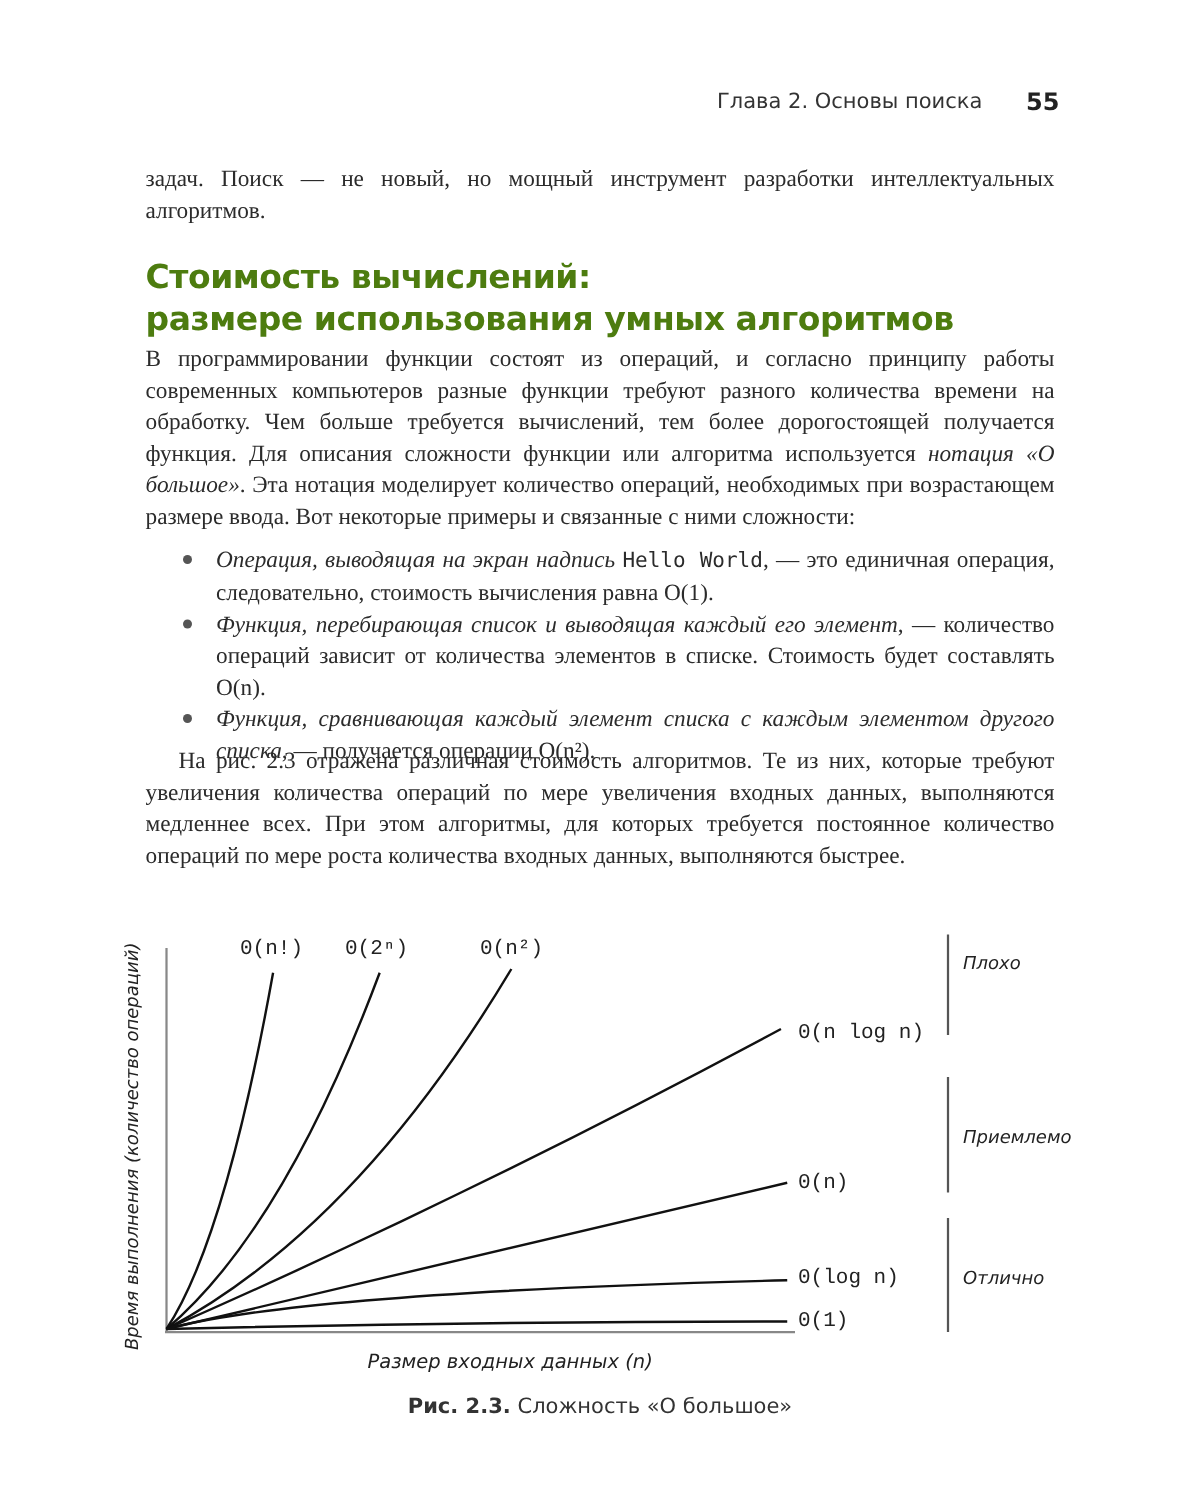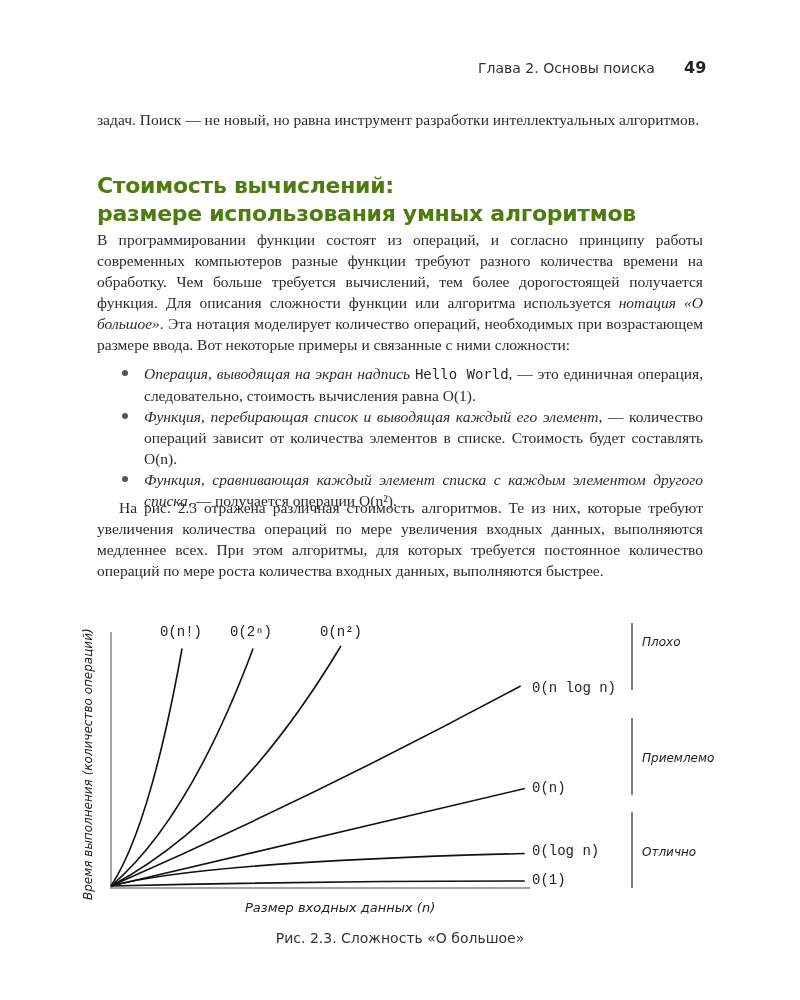--- a/index.html
+++ b/index.html
@@ -17,33 +17,33 @@
     ul.bullets li { position:relative; padding-left:47px; margin:0; }
     ul.bullets li .dot { position:absolute; left:25px; top:7px; width:6px; height:6px; border-radius:50%; background:#555; }
     ul.bullets i { font-style:italic; }
     .mono { font-family:"DejaVu Sans Mono", monospace; font-size:14px; }
     .p3 { top:497px; text-indent:22px; }
     .fig { position:absolute; left:0; top:600px; width:800px; height:340px; }
     .fig svg { position:absolute; left:0; top:0; }
     .lbl-mono { font-family:"Liberation Mono", monospace; font-size:14px; fill:#222; }
     .lbl-hand { font-family:"DejaVu Sans", sans-serif; font-size:12px; fill:#222; font-style:italic; }
     .caption { position:absolute; left:0; width:800px; top:930px; text-align:center; font-family:"DejaVu Sans", sans-serif; font-size:14px; color:#333; }
-    .caption b { font-weight:normal; }
+    .caption b { font-weight:bold; }
   </style>
 </head>
 <body>
 
 <div class="page">
 
   <div class="running-head">
     <span class="chapter">Глава 2. Основы поиска</span>
-    <span class="pnum">49</span>
+    <span class="pnum">55</span>
   </div>
 
-  <div class="body-text p1">задач. Поиск — не новый, но равна инструмент разработки интеллектуальных алгоритмов.</div>
+  <div class="body-text p1">задач. Поиск — не новый, но мощный инструмент разработки интеллектуальных алгоритмов.</div>
 
   <div class="heading">
     <div>Стоимость вычислений:</div>
     <div>размере использования умных алгоритмов</div>
   </div>
 
   <div class="body-text p2"><span>В программировании функции состоят из операций, и согласно принципу работы современных компьютеров разные функции требуют разного количества времени на обработку. Чем больше требуется вычислений, тем более дорогостоящей получается функция. Для описания сложности функции или алгоритма используется </span><i>нотация «О большое»</i><span>. Эта нотация моделирует количество операций, необходимых при возрастающем размере ввода. Вот некоторые примеры и связанные с ними сложности:</span></div>
 
   <ul class="bullets">
     <li>

